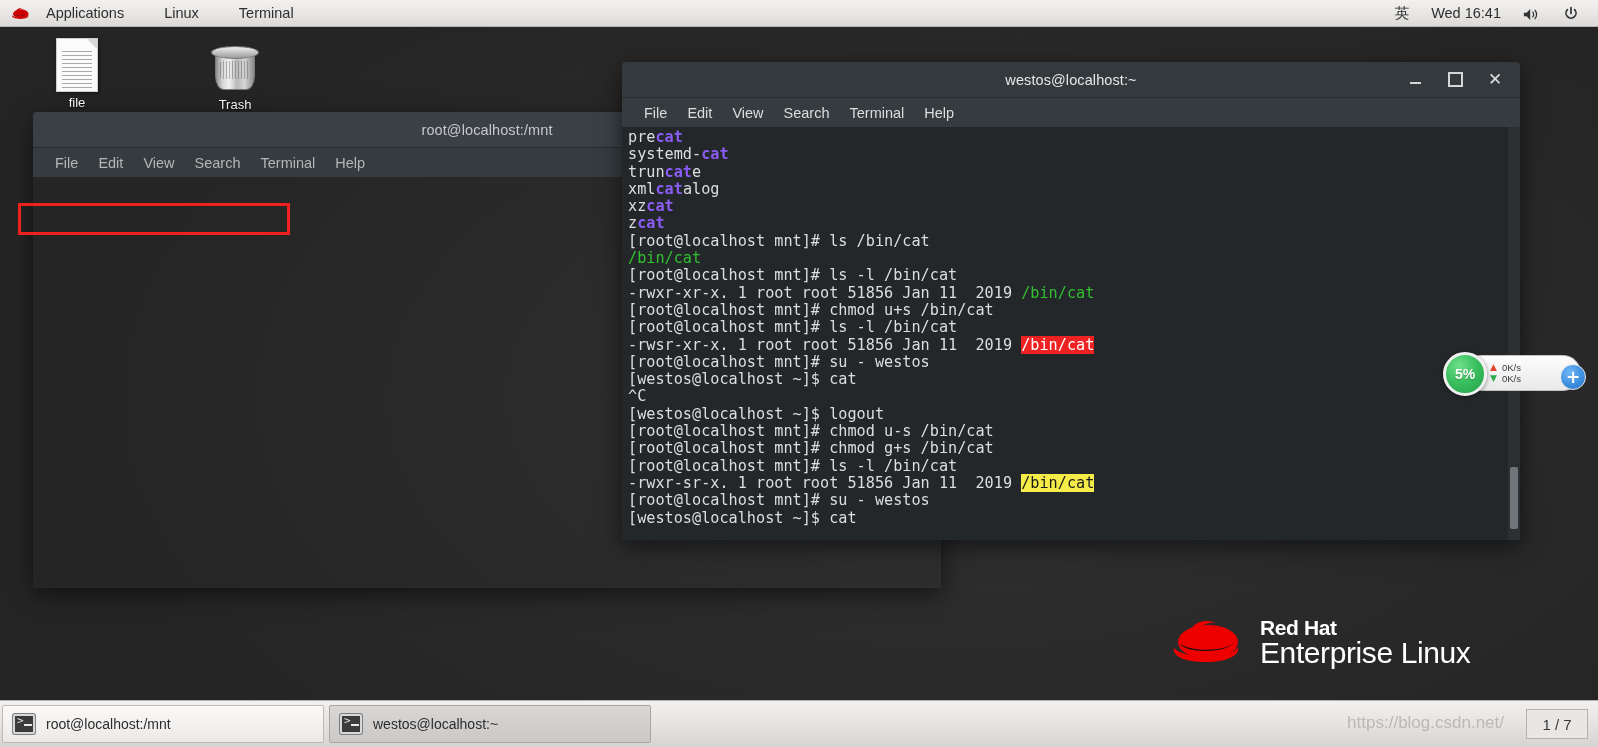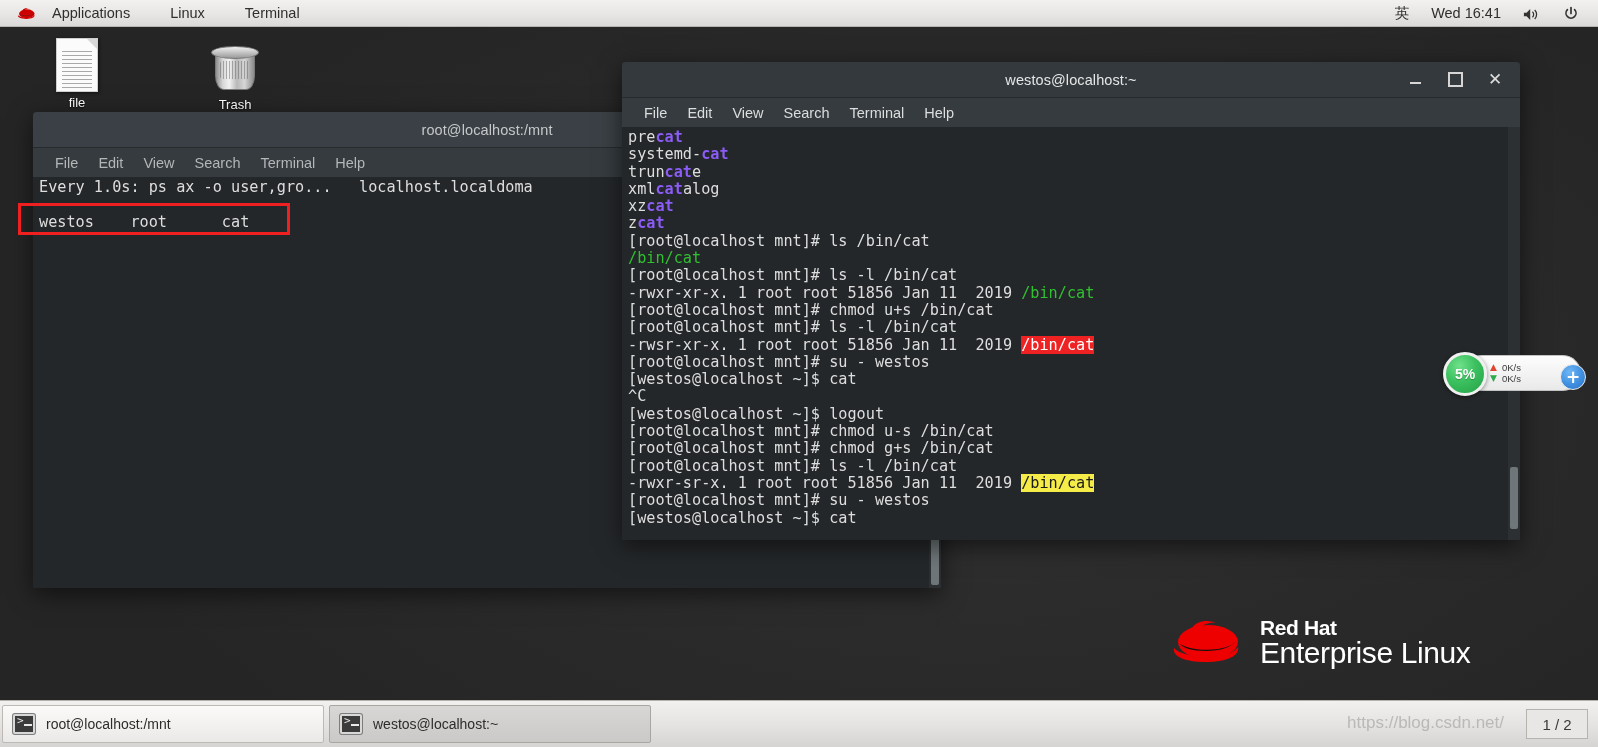--- a/index.html
+++ b/index.html
@@ -18,21 +18,21 @@
     background-image:
       radial-gradient(ellipse 900px 500px at 60% 55%, #333131 0%, #2b2a2a 55%, #262525 100%);
   }
 
   
   #top-panel {
     position: absolute; left: 0; top: 0; width: 1598px; height: 27px;
     background: linear-gradient(to bottom, #f3f1f0 0%, #e8e6e4 55%, #dcdad8 100%);
     border-bottom: 1px solid #b8b4b0;
     display: flex; align-items: center;
-    font-size: 14px; color: #3b3b3b; padding-left: 6px;
+    font-size: 14px; color: #3b3b3b;
   }
   .panel-menu {
     padding: 0 12px; height: 26px; line-height: 26px; cursor: default;
     font-size: 14.5px; color: #2f2f2f;
   }
   #rh-panel-logo { width: 28px; display:flex; align-items:center; justify-content:center; margin-left:6px;}
   .panel-right { margin-left: auto; display: flex; align-items: center; gap: 0px; padding-right: 8px; }
   .panel-right > div { padding: 0 11px; height: 26px; line-height:26px; font-size: 14.5px; color:#2f2f2f;}
   #ime-indicator { font-family: "DejaVu Sans", sans-serif; }
 
@@ -288,26 +288,20 @@
       <div class="term-title dim">root@localhost:/mnt</div>
     </div>
     <div class="term-menubar dim">
       <span>File</span>
       <span>Edit</span>
       <span>View</span>
       <span>Search</span>
       <span>Terminal</span>
       <span>Help</span>
     </div>
-    <div class="term-body" id="root-term-body"><div class="row"><span>Every 1.0s: ps ax -o user,gro...   localhost.localdoma</span></div><div class="row">&nbsp;</div><div class="row"><span>westos    root      cat</span></div>
-      <div class="vscroll">
-        <div class="vthumb" style="top:330px; height:78px;"></div>
-      </div>
-      
-    </div>
   </div>
 
   <div id="annot-box"></div>
 
   <div class="term-window" id="win-westos">
     <div class="term-titlebar">
       <div class="term-title">westos@localhost:~</div>
       <div class="wincontrols">
         <div class="wc wc-min"></div>
         <div class="wc wc-max"></div>
@@ -378,18 +372,18 @@
 
   <div id="taskbar">
     <div class="task-btn">
       <span class="tb-icon"></span>
       <span>root@localhost:/mnt</span>
     </div>
     <div class="task-btn active">
       <span class="tb-icon"></span>
       <span>westos@localhost:~</span>
     </div>
-    <div id="workspace-indicator">1 / 2</div>
+    <div id="workspace-indicator">1 / 7</div>
   </div>
 
   <div id="watermark">https://blog.csdn.net/</div>
 
 </div>
 
 </body></html>

